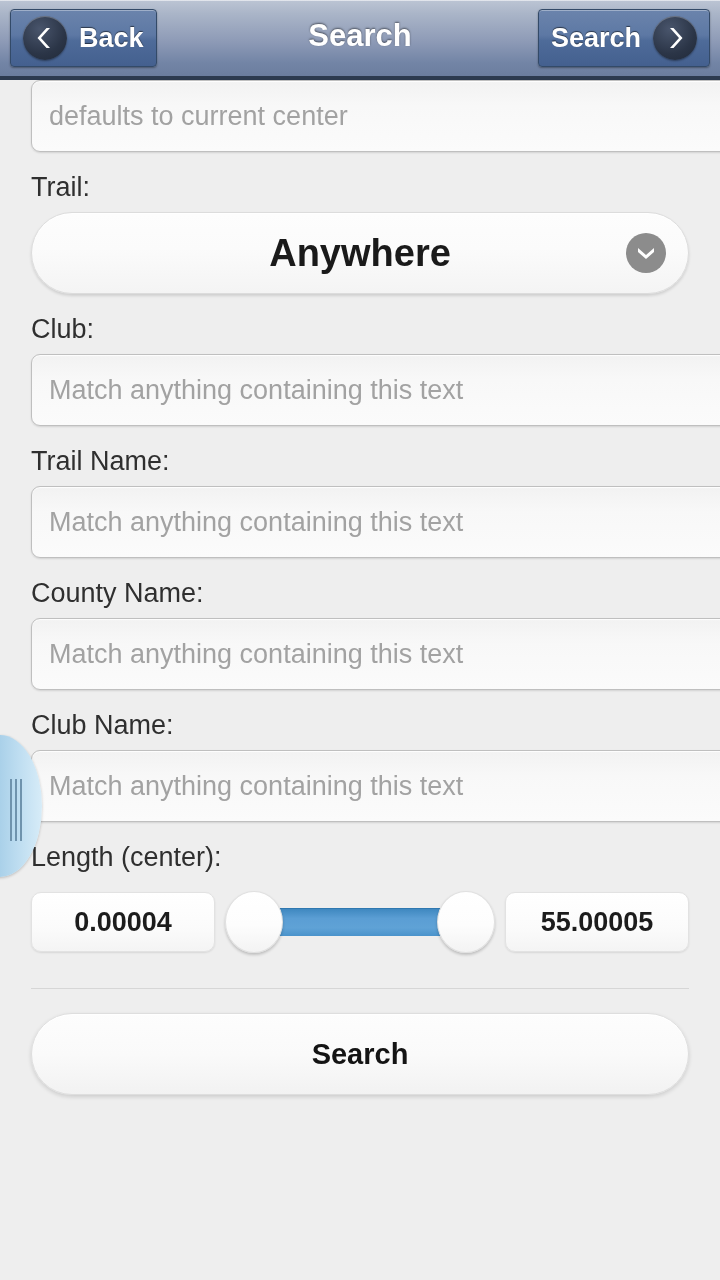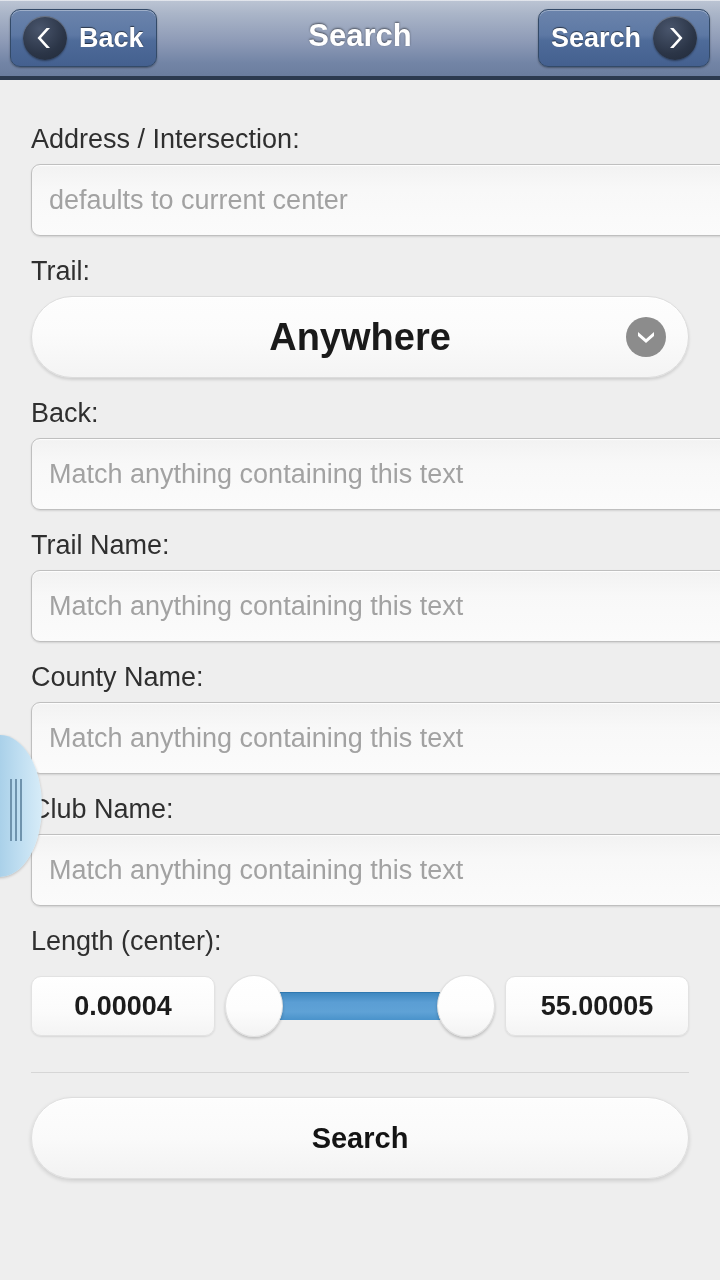--- a/index.html
+++ b/index.html
@@ -17,21 +17,21 @@
     background:linear-gradient(to bottom,#bcc5d4 0%,#aab5c8 18%,#8d9ab6 55%,#7385a6 82%,#6b7d9e 100%);
     border-bottom:4px solid #2c3a4f;
     display:flex; align-items:center;
     box-shadow:inset 0 1px 0 rgba(255,255,255,.55);
   }
   .nav-btn{
     height:58px;
     background:linear-gradient(to bottom,#6b84ac 0%,#5d78a4 45%,#4e6b99 55%,#44608f 100%);
     border:1px solid #33post4a;
     border:1px solid #334a68;
-    border-radius:10px;
+    border-radius:4px;
     display:flex; align-items:center;
     padding:0 12px;
     box-shadow:0 1px 2px rgba(0,0,0,.35), inset 0 1px 0 rgba(255,255,255,.35);
     cursor:pointer;
   }
   .nav-btn.left{ margin-left:10px; gap:12px; }
   .nav-btn.right{ margin-right:10px; margin-left:auto; gap:12px; }
   .nav-label{
     color:#ffffff; font-size:27px; font-weight:bold;
     text-shadow:0 -1px 1px rgba(0,0,0,.55);
@@ -196,40 +196,39 @@
         <path d="M6 2 L15 12 L6 22 L9.5 22 L18.5 12 L9.5 2 Z" fill="#ffffff"></path>
       </svg>
     </span>
   </div>
 
 </div>
 
 <div class="body">
 
   <div class="field">
-    <div class="label first">Address / Intersection:</div>
     <div class="textfield">
       <span class="ph">defaults to current center</span>
     </div>
   </div>
 
   <div class="field">
     <div class="label">Trail:</div>
     <div class="select">
       <span class="sel-text">Anywhere</span>
       <span class="chev-circle">
         <svg width="22" height="16" viewBox="0 0 22 16" aria-hidden="true">
           <path d="M3 3 L11 10 L19 3 L19 7 L11 14 L3 7 Z" fill="#ffffff"></path>
         </svg>
       </span>
     </div>
   </div>
 
   <div class="field">
-    <div class="label">Back:</div>
+    <div class="label">Club:</div>
     <div class="textfield">
       <span class="ph">Match anything containing this text</span>
     </div>
   </div>
 
   <div class="field">
     <div class="label">Trail Name:</div>
     <div class="textfield">
       <span class="ph">Match anything containing this text</span>
     </div>

